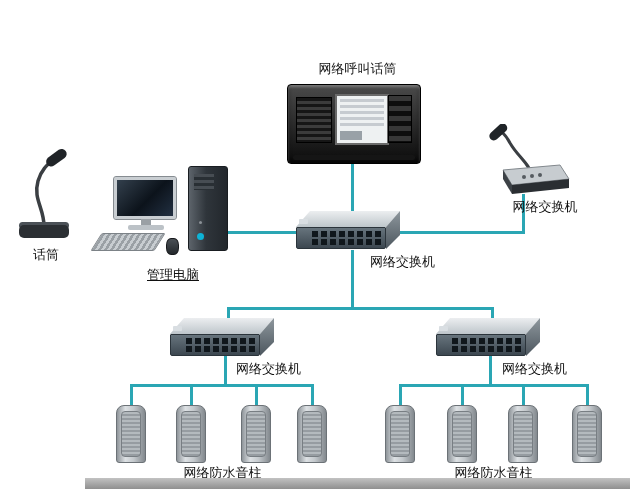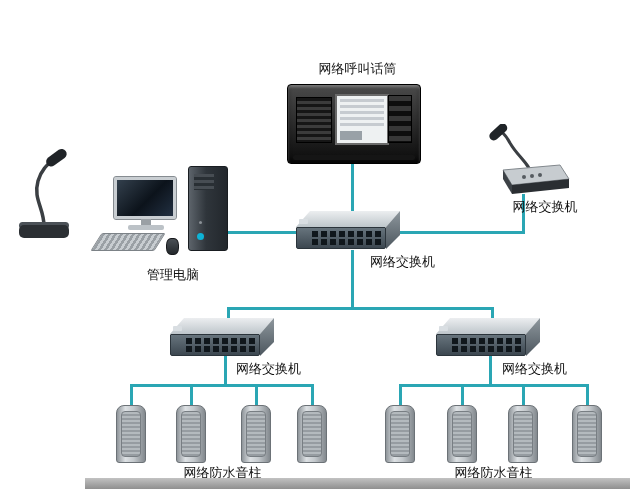--- a/index.html
+++ b/index.html
@@ -121,30 +121,31 @@
   </div>
 
   <svg class="mic-svg" style="left:10px; top:146px;" width="72" height="96" viewBox="0 0 72 96">
     <path d="M34 80 C34 62 23 53 28 35 C31 24 37 19 44 13" stroke="#3b3f43" stroke-width="3.5" fill="none" stroke-linecap="round"></path>
     <g transform="rotate(-36 46 12)">
       <rect x="35" y="7" width="23" height="10" rx="5" fill="#202428"></rect>
     </g>
     <rect x="9" y="76" width="50" height="7" rx="3.5" fill="#4b5157"></rect>
     <rect x="9" y="79" width="50" height="13" rx="5" fill="#2b2f33"></rect>
   </svg>
+  <div class="lbl" style="left:8px; top:246px; width:76px;">话筒</div>
 
   <div class="monitor">
     <div class="screen"></div>
     <div class="stand"></div>
     <div class="mbase"></div>
   </div>
   <div class="tower"></div>
   <div class="keyboard"></div>
   <div class="mouse"></div>
-  <div class="lbl" style="left:118px; top:266px; width:110px;">管理电脑</div>
+  <div class="lbl" style="left:118px; top:266px; width:110px;text-decoration:underline;">管理电脑</div>
 
   <div class="switch" style="left:296px; top:211px;">
     <div class="top"></div>
     <div class="side"></div>
     <div class="front"></div>
     <div class="logo"></div>
   </div>
   <div class="lbl" style="left:370px; top:253px;">网络交换机</div>
 
   <svg class="callmic-svg" style="left:472px; top:124px;" width="98" height="74" viewBox="0 0 98 74">

